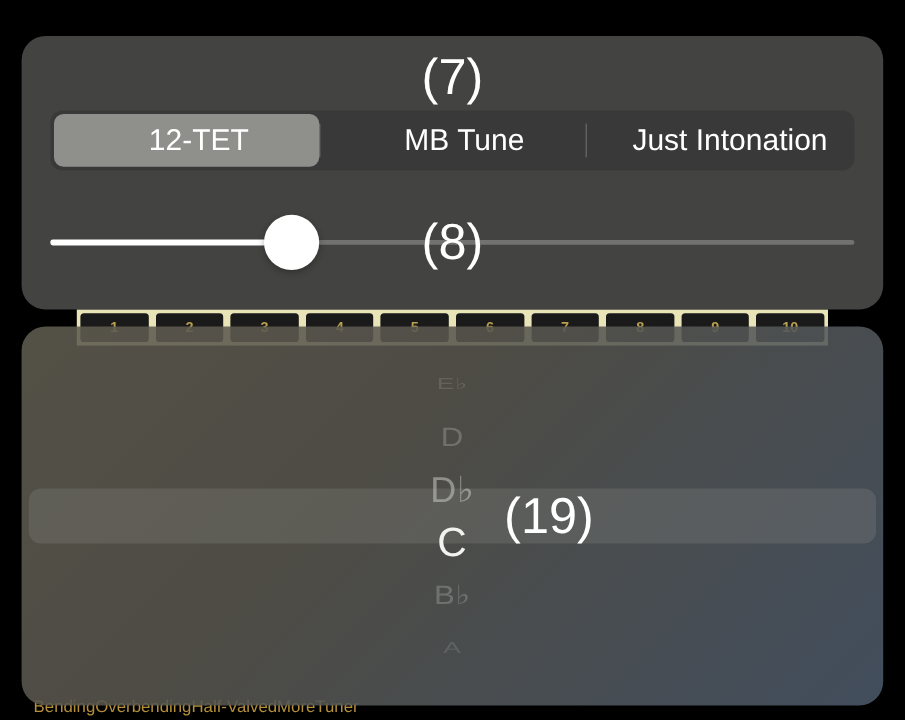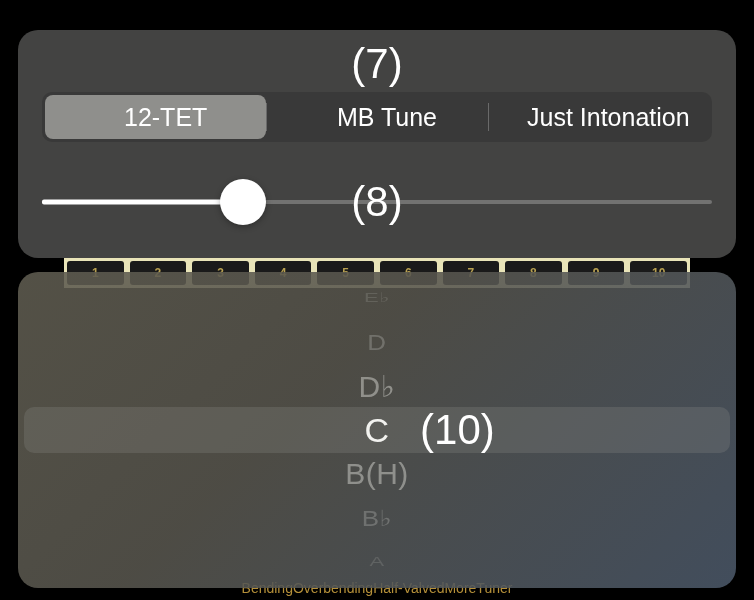--- a/index.html
+++ b/index.html
@@ -192,26 +192,27 @@
       color: #fff;
       font-size: 42px;
       pointer-events: none;
     }
     .bottom-bar {
       position: absolute;
       left: 0; right: 0;
       bottom: 0;
       height: 20px;
       display: flex;
-      justify-content: center;
+      justify-content: flex-start;
       align-items: flex-start;
       color: #c9a040;
       font-size: 14px;
       overflow: hidden;
       z-index: 0;
+      padding-left: 28px;
     }
     .bottom-item { opacity: 0.9; }
   </style>
 </head>
 <body>
 
 <div class="top-panel">
   <div class="overlay-7">(7)</div>
   <div class="segmented" id="segmented">
       <div class="segment selected">12-TET</div>
@@ -242,25 +243,24 @@
   </div>
 
 <div class="picker-panel">
   <div class="picker">
     <div class="picker-highlight"></div>
     <div class="picker-items" id="picker-items">
         <div class="picker-item edge">E♭</div>
         <div class="picker-item far">D</div>
         <div class="picker-item near">D♭</div>
         <div class="picker-item selected">C</div>
-        <div class="picker-item near">B(H)</div>
         <div class="picker-item far">B♭</div>
         <div class="picker-item edge">A</div>
       </div>
-    <div class="overlay-10">(10)</div>
+    <div class="overlay-10">(19)</div>
   </div>
 </div>
 
 <div class="bottom-bar" id="bottom-bar">
     <div class="bottom-item">Bending</div>
     <div class="bottom-item">Overbending</div>
     <div class="bottom-item">Half-Valved</div>
     <div class="bottom-item">More</div>
     <div class="bottom-item">Tuner</div>
   </div>

